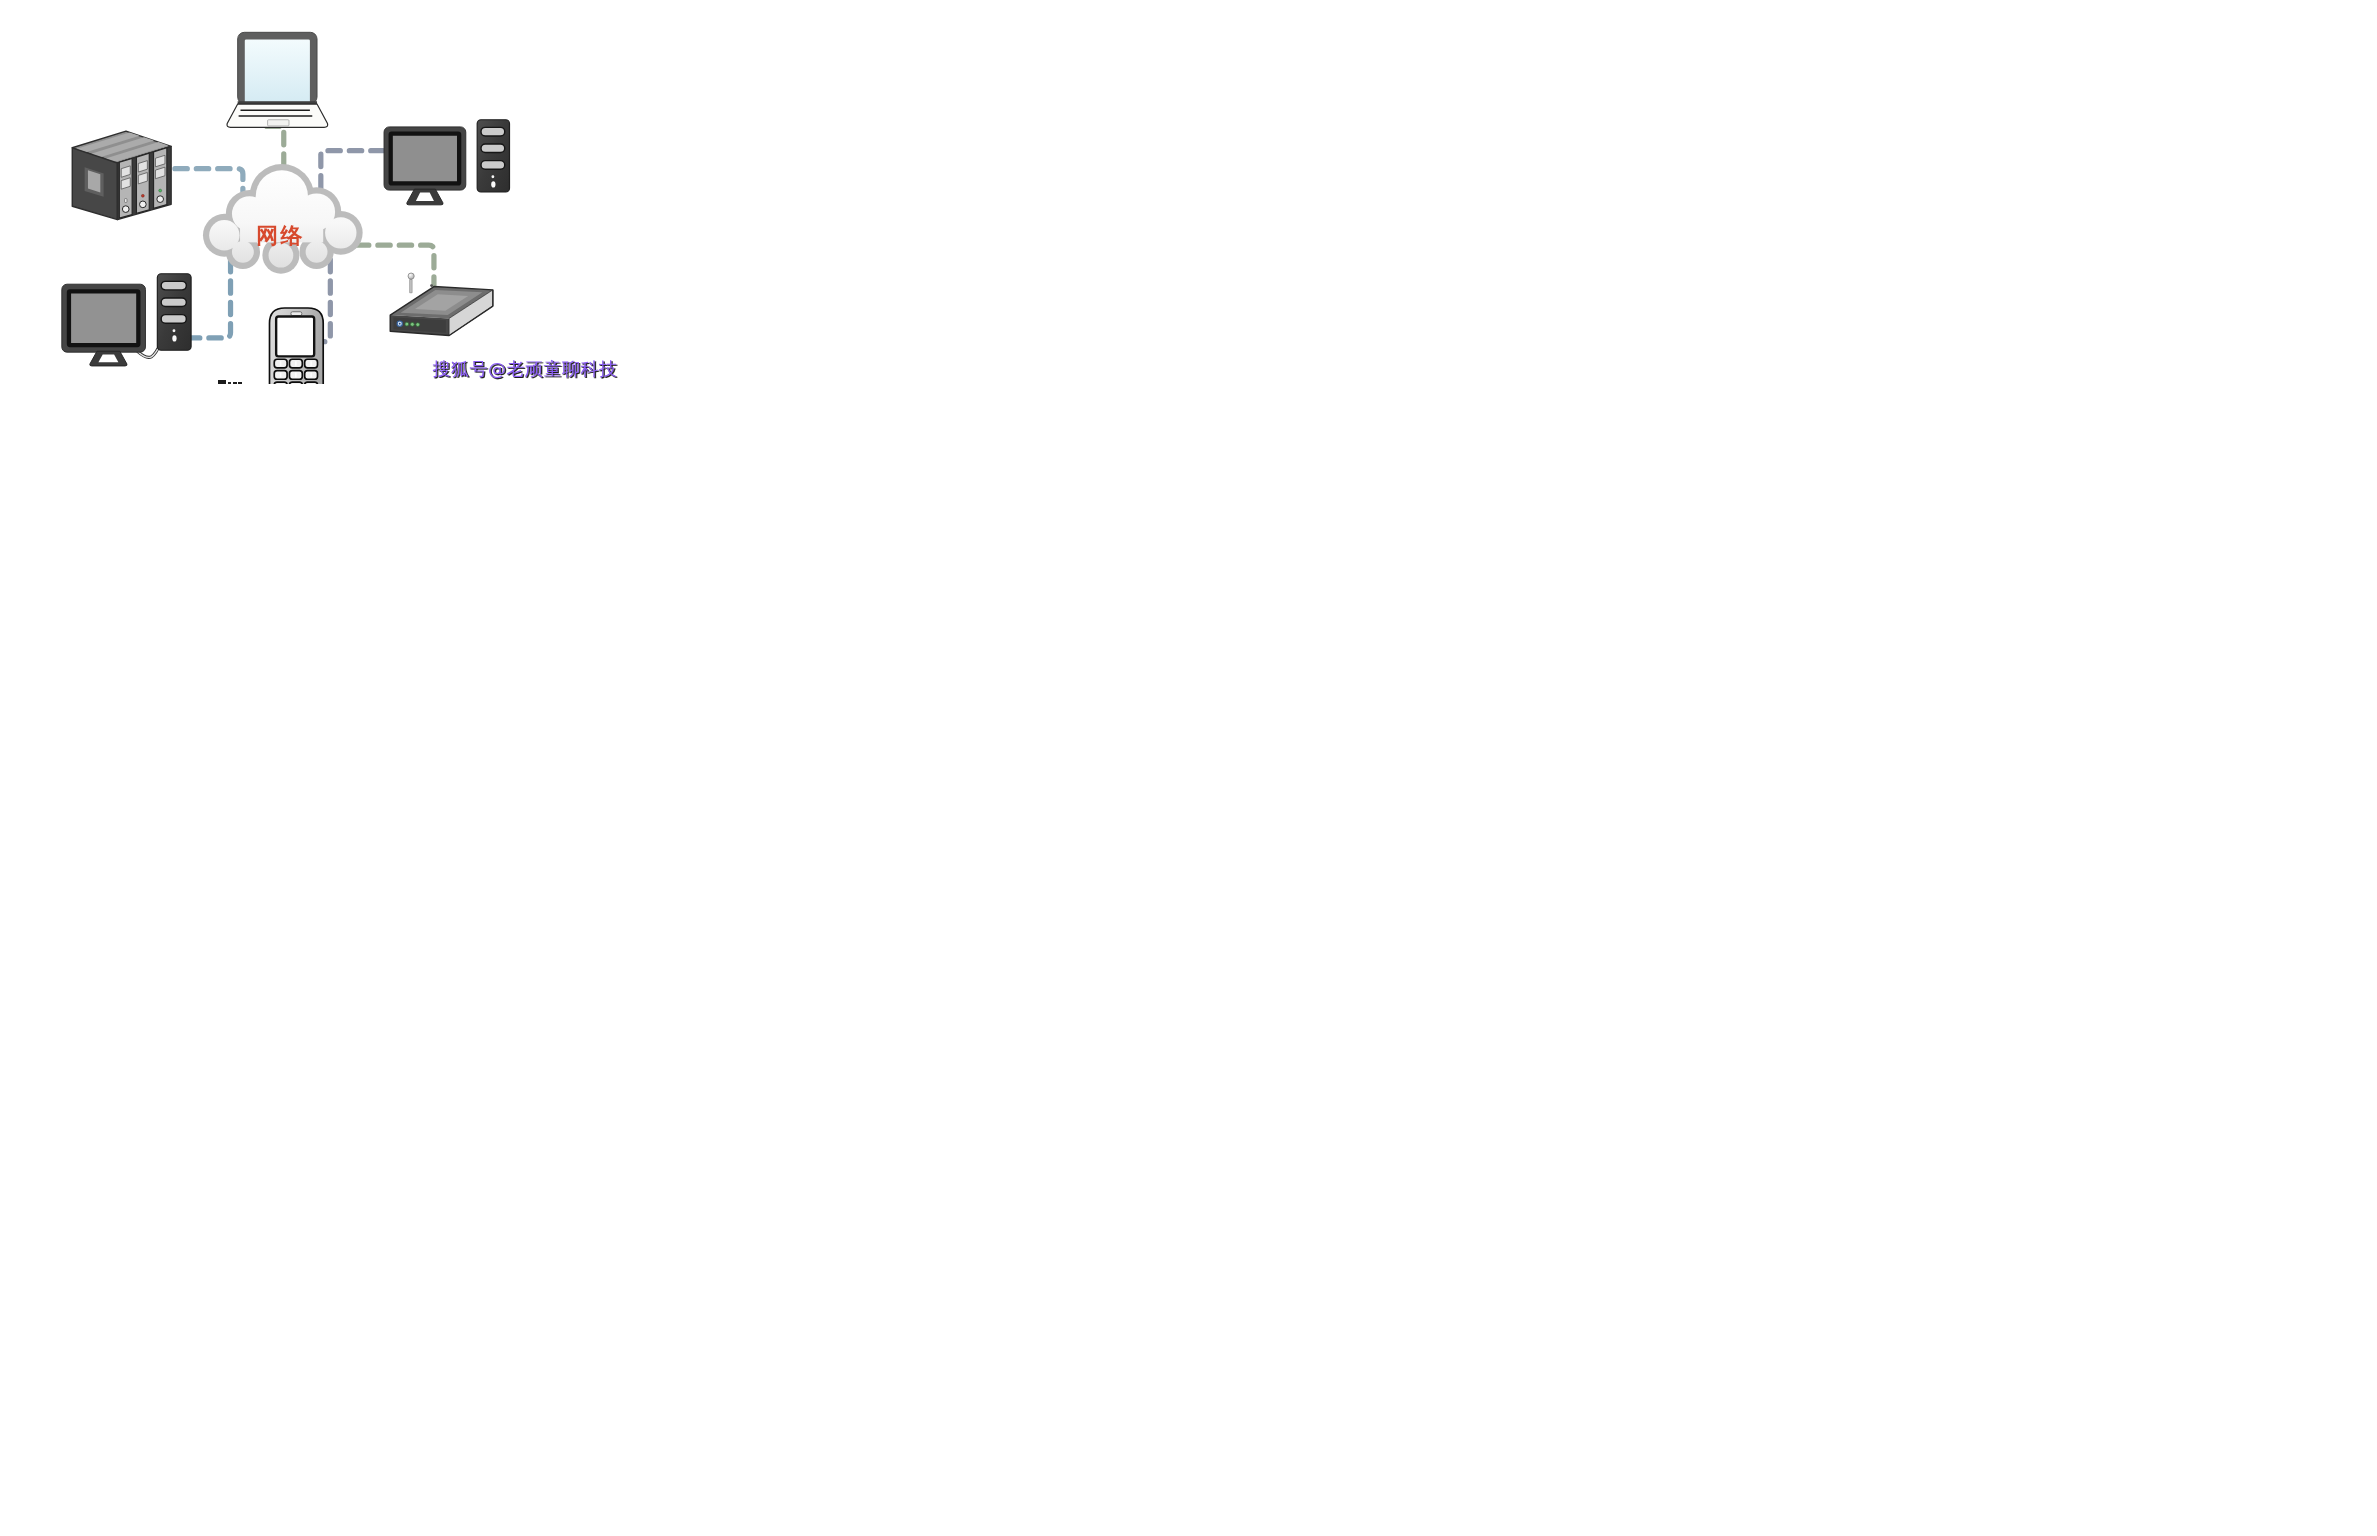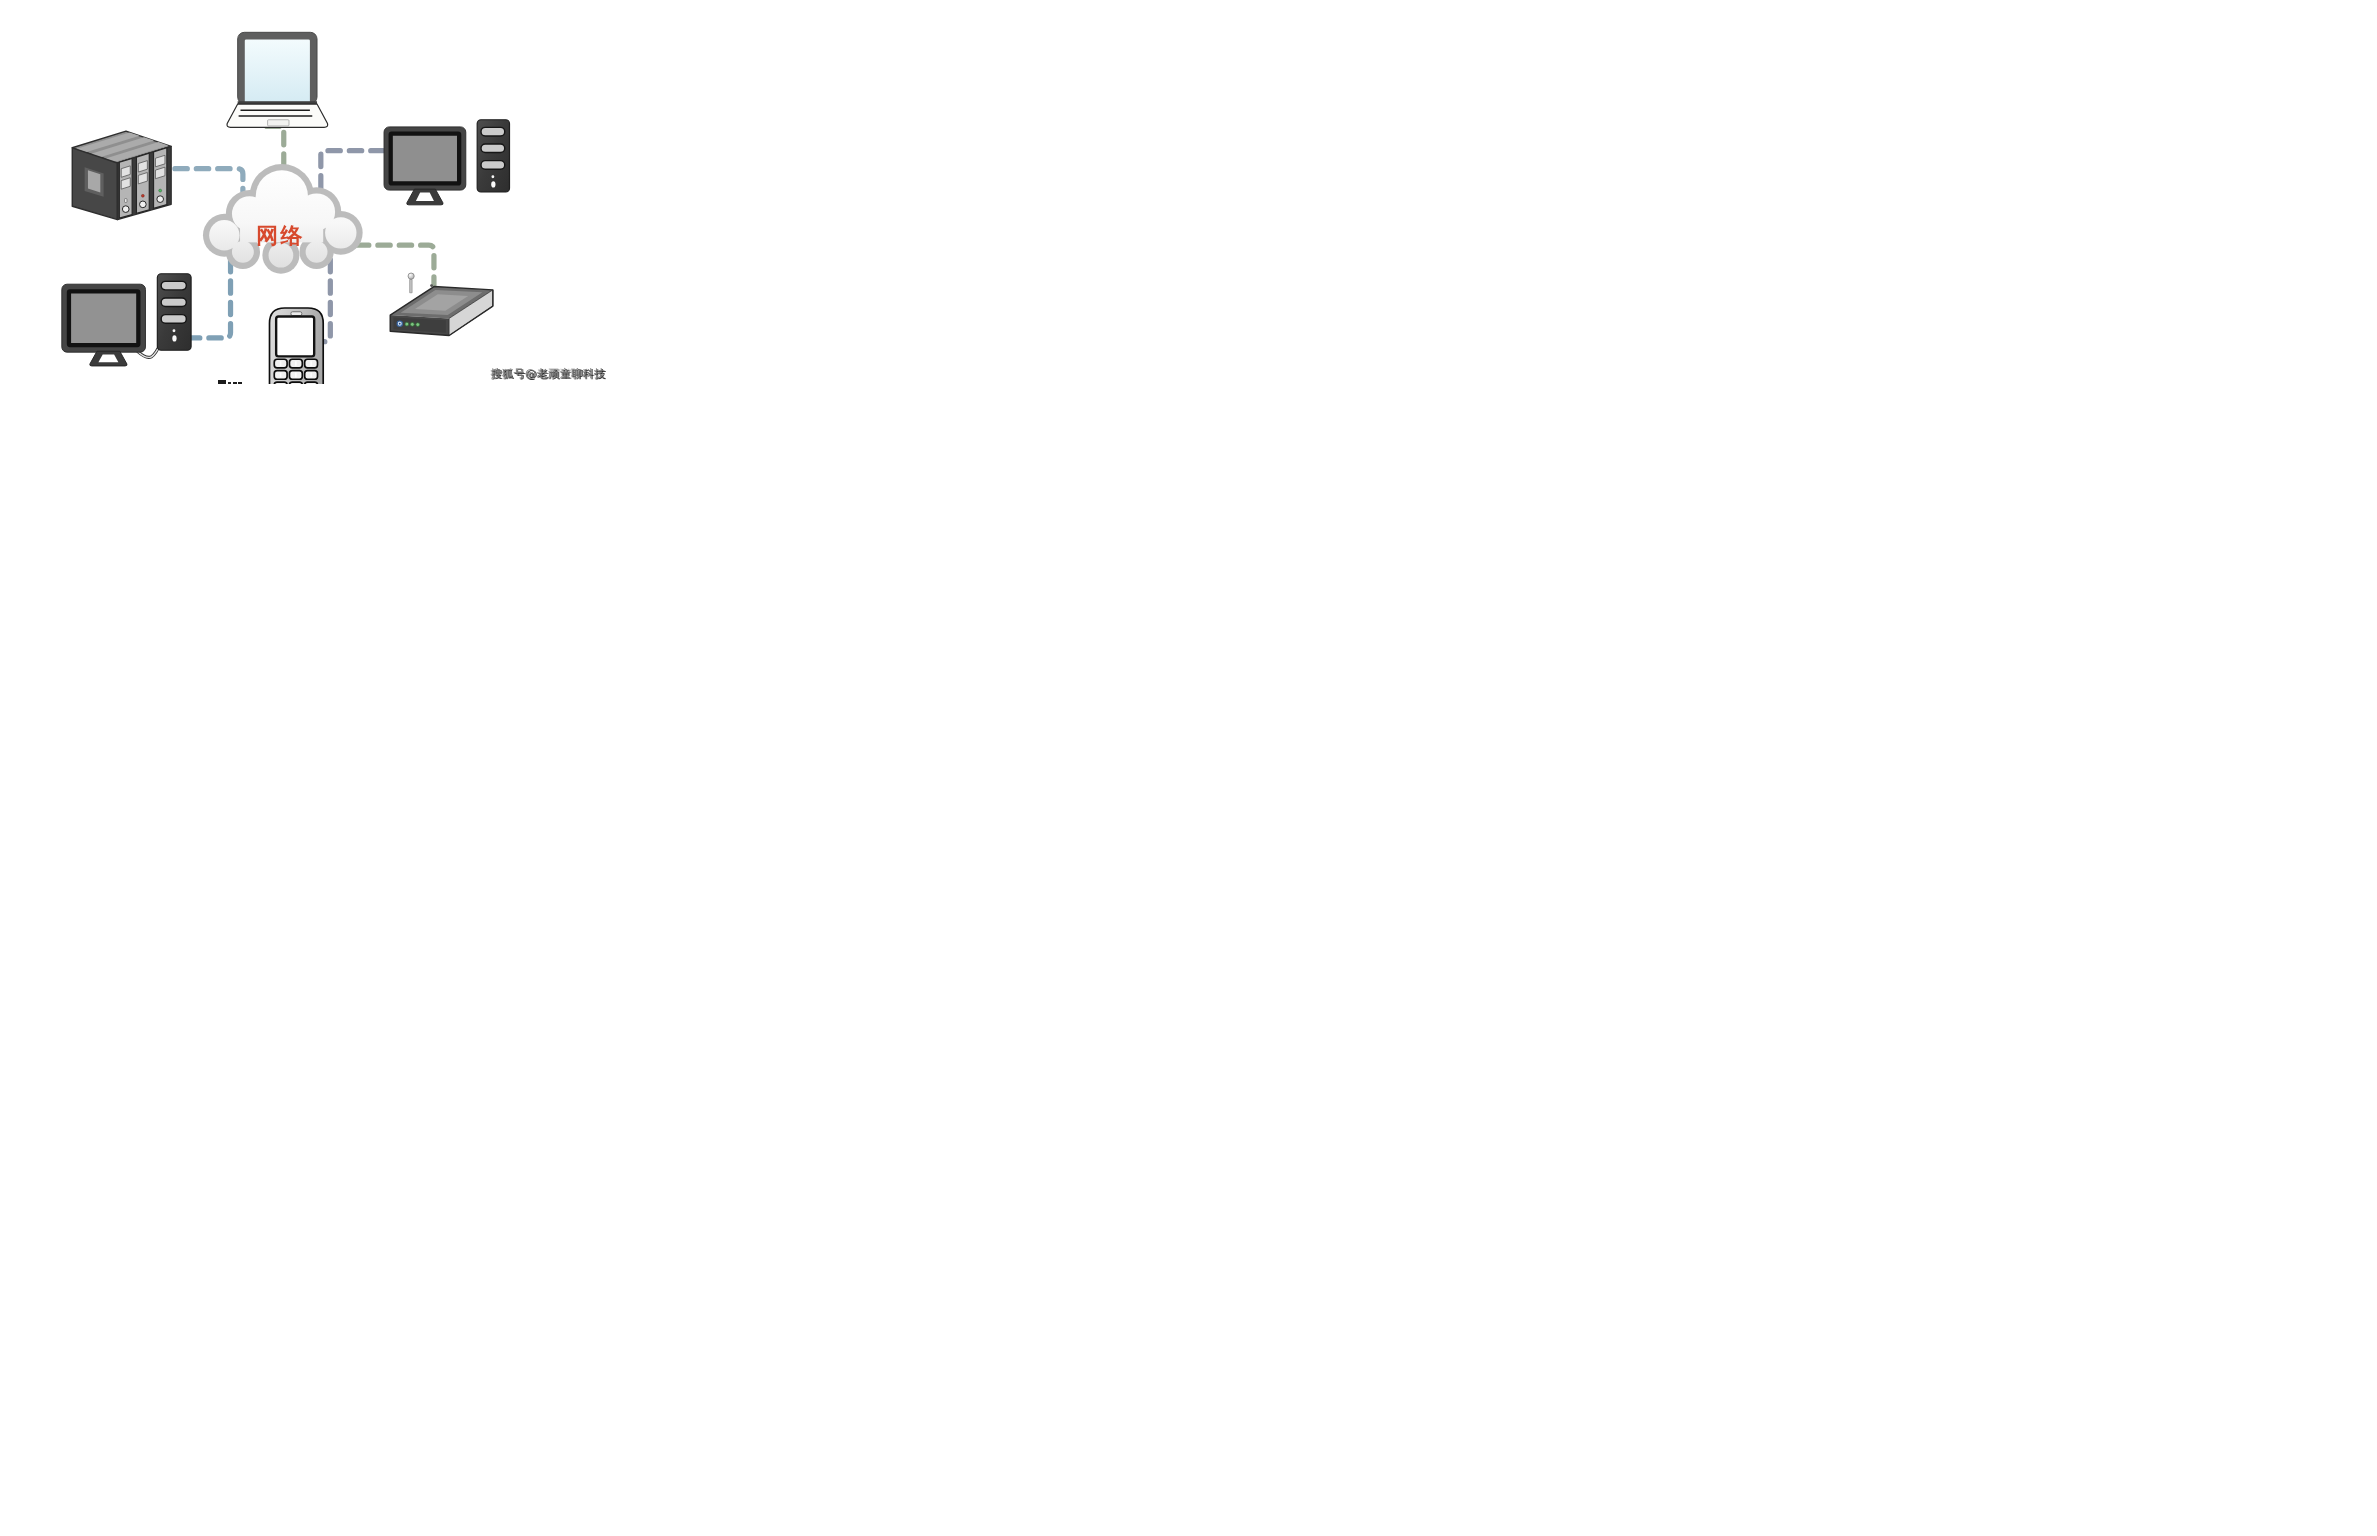--- a/index.html
+++ b/index.html
@@ -2,28 +2,29 @@
 <html style="font-size:7.6px"><head>
 <meta charset="utf-8">
 <style>
   html,body{margin:0;padding:0;background:#ffffff;}
   .canvas{
     position:relative;
     width:616px;height:384px;
     overflow:hidden;
     background:#ffffff;
     font-family:"DejaVu Sans","Liberation Sans",sans-serif;
+    padding-left:12px;
   }
   .canvas > svg{position:absolute;left:0;top:0;}
   .watermark{
     position:absolute;
     right:10.5px;bottom:2.9px;
-    font-size:11px;
+    font-size:18px;
     letter-spacing:0.5px;
-    color:#737373;
+    color:#8b5cf6;
     text-shadow:1.4px 1.4px 0.5px rgba(15,15,15,0.85), 0.5px 0.5px 0 rgba(15,15,15,0.6);
     font-weight:500;
     white-space:nowrap;
   }
   .frag{position:absolute;background:#1c1c1c;}
   .frag.f2{background:#2a2a2a;}
 </style>
 </head>
 <body>
 

